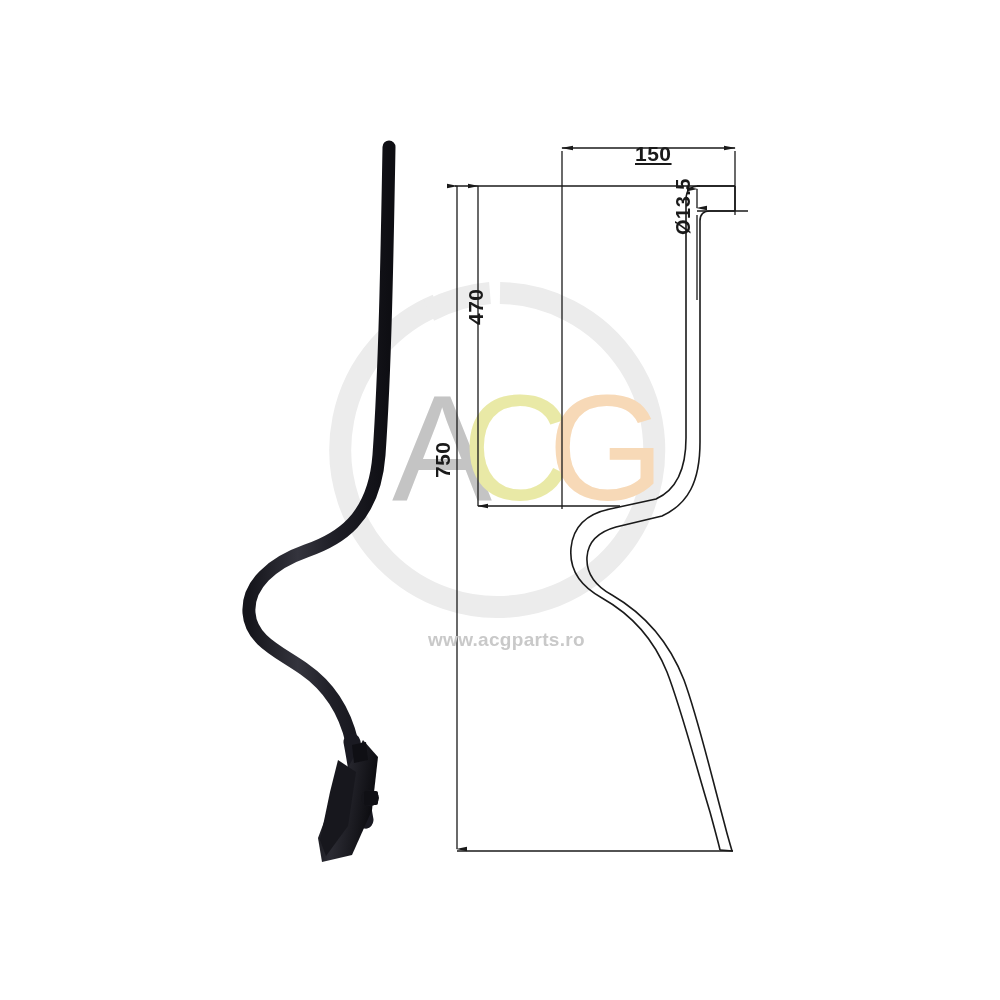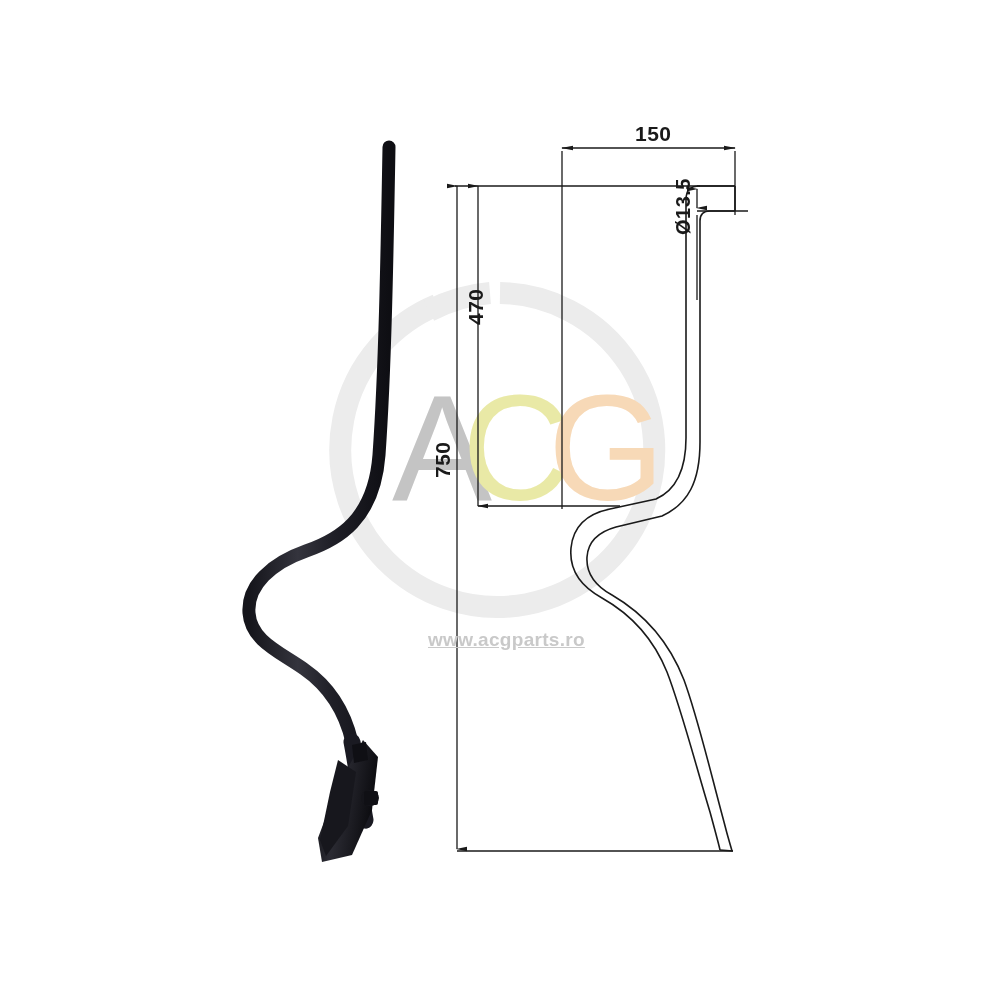--- a/index.html
+++ b/index.html
@@ -2,29 +2,29 @@
 <html><head>
 <meta charset="utf-8">
 <style>
   html,body{margin:0;padding:0;background:#ffffff;}
   body{width:1000px;height:1000px;overflow:hidden;
        font-family:"Liberation Sans", sans-serif;}
   #stage{position:relative;width:1000px;height:1000px;background:#fff;}
   #stage svg{position:absolute;left:0;top:0;}
   .lbl{position:absolute;font-family:"Liberation Sans",sans-serif;
        font-weight:700;color:#1a1a1a;white-space:nowrap;}
-  .lbl-150{font-size:21px;left:635px;top:122px;letter-spacing:.5px;}
+  .lbl-150{font-size:21px;left:635px;top:142px;letter-spacing:.5px;text-decoration:underline;}
   .lbl-d135{font-size:20px;left:672px;top:235px;
             transform:rotate(-90deg);transform-origin:left top;letter-spacing:.5px;}
   .lbl-470{font-size:21px;left:464px;top:325px;
            transform:rotate(-90deg);transform-origin:left top;letter-spacing:.5px;}
   .lbl-750{font-size:21px;left:431px;top:478px;
            transform:rotate(-90deg);transform-origin:left top;letter-spacing:.5px;}
   .wm{position:absolute;font-weight:700;color:#c9c9c9;white-space:nowrap;
-      font-family:"Liberation Sans",sans-serif;text-decoration:underline;}
+      font-family:"Liberation Sans",sans-serif;}
   .wm-url{font-size:19px;left:428px;top:629px;letter-spacing:.3px;}
   .wm-co{font-size:22px;left:378px;top:664px;letter-spacing:.6px;}
 </style>
 </head>
 <body>
 
 <div id="stage">
 
   <svg width="1000" height="1000">
     <g>

